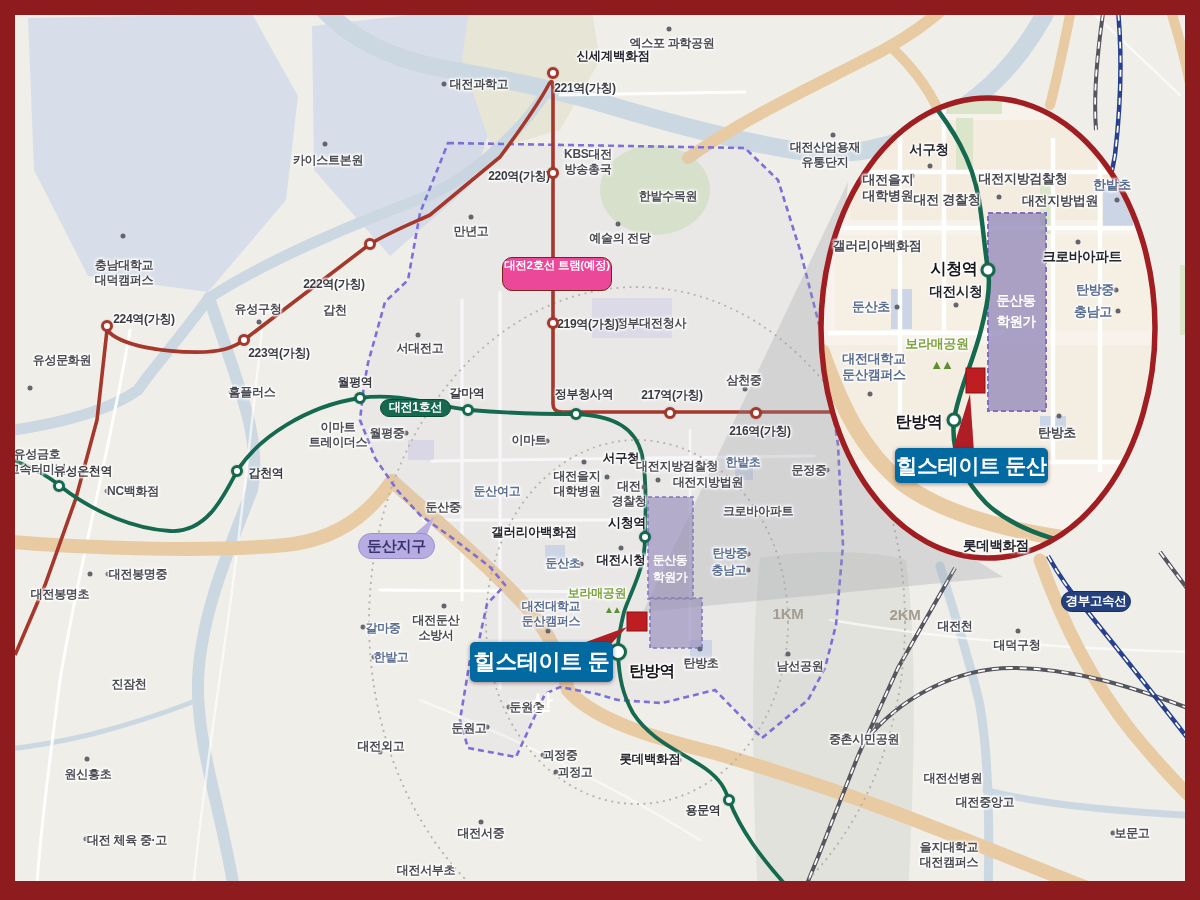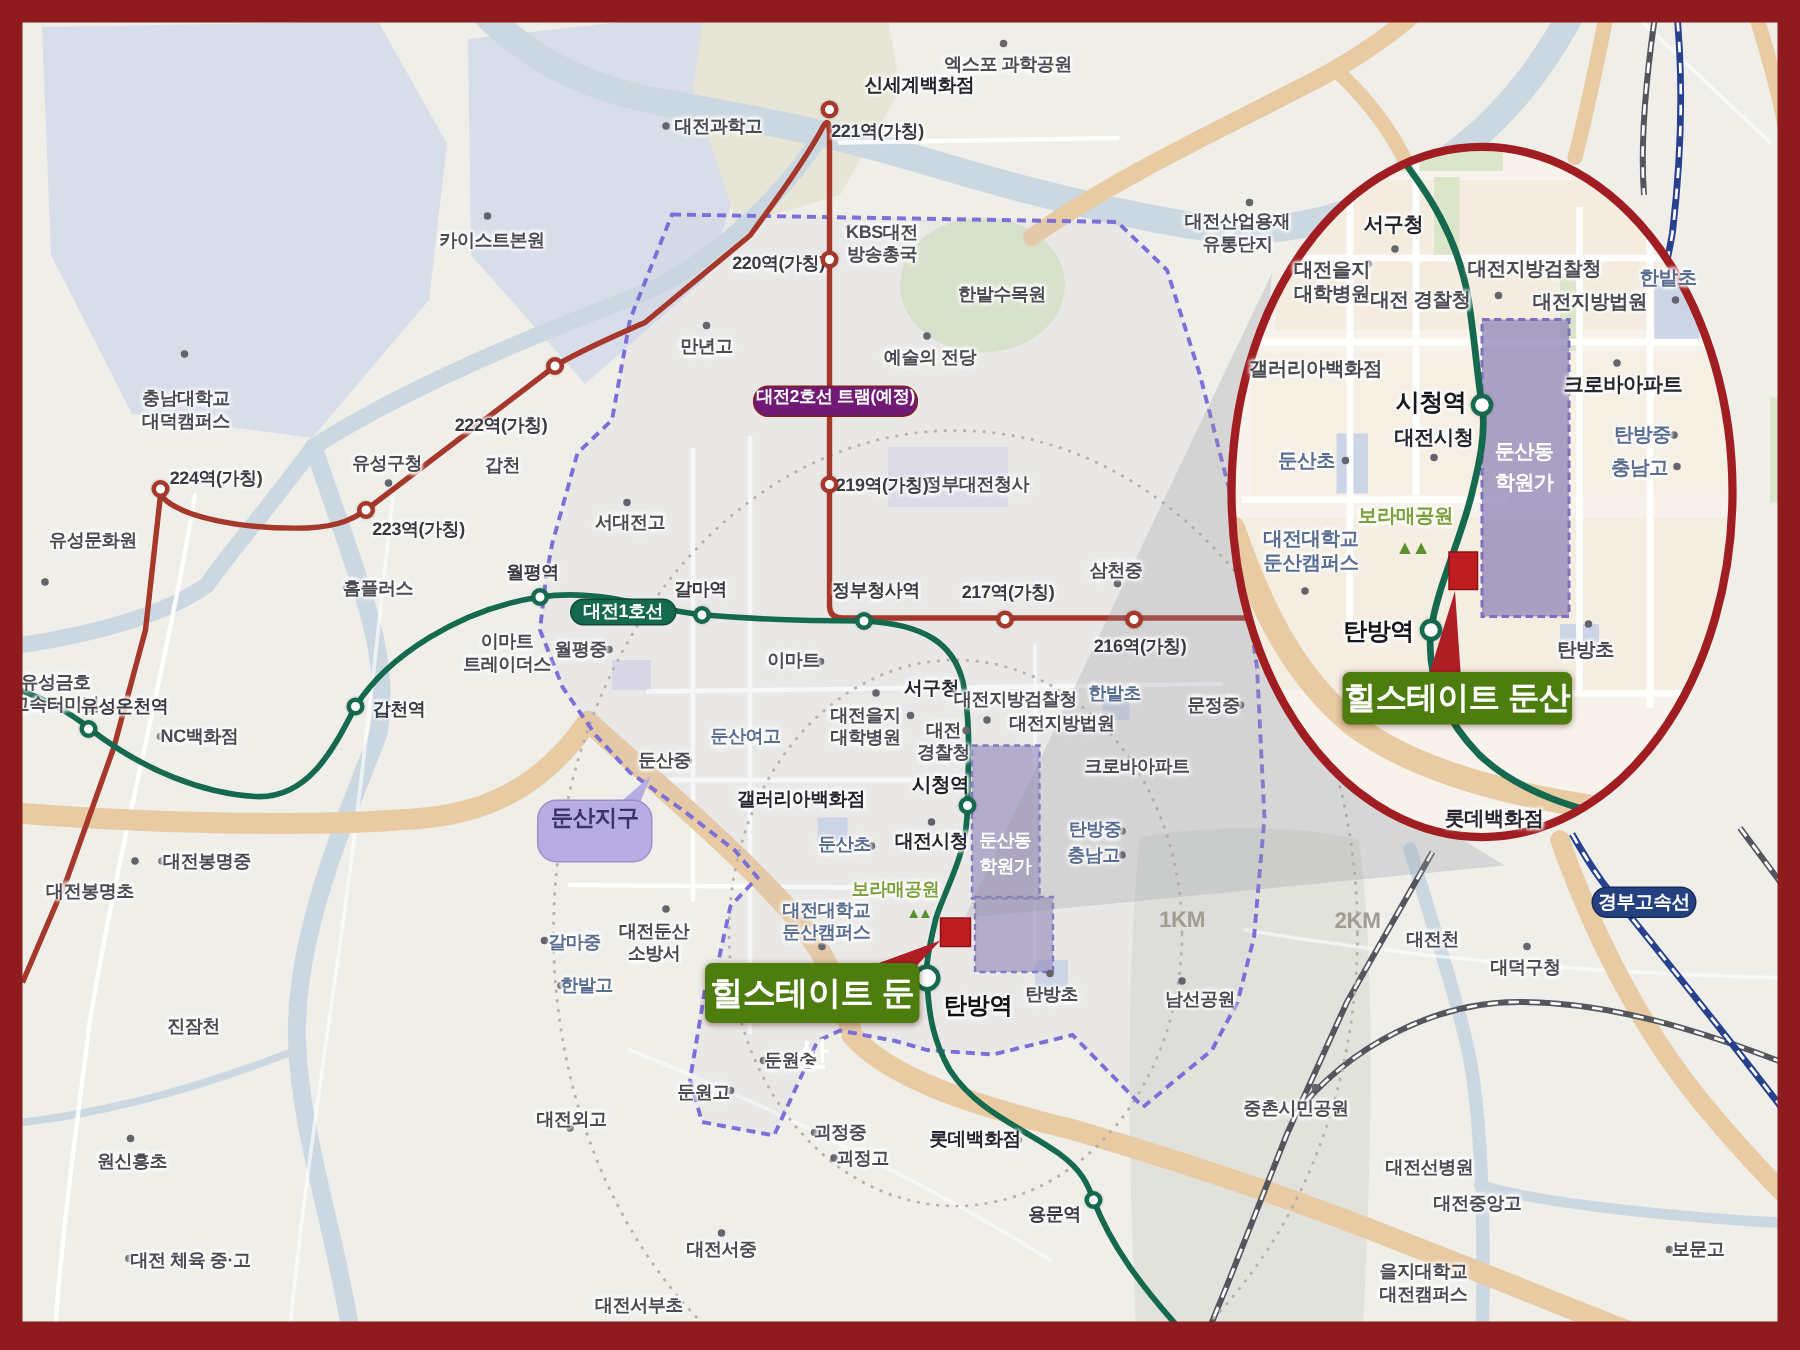--- a/index.html
+++ b/index.html
@@ -31,29 +31,29 @@
   .stn-green{border:3px solid #15694F;}
   .stn-tram{border:3px solid #A5372B;}
   .stl{position:absolute;transform:translate(-50%,-50%);z-index:11;pointer-events:none;white-space:nowrap;
        color:#3a3a42;font-size:12px;font-weight:700;letter-spacing:-0.3px;
        text-shadow:-1px -1px 2px #fff,1px -1px 2px #fff,-1px 1px 2px #fff,1px 1px 2px #fff;}
   .stl-b{color:#1e1e26;font-size:13px;font-weight:800;}
   .stl-B{color:#121217;font-size:15.5px;font-weight:800;}
   
   .badge{position:absolute;color:#fff;font-weight:800;text-align:center;z-index:20;box-sizing:border-box;
          letter-spacing:-0.3px;}
-  #badge-tram{left:502px;top:257px;width:110px;height:21px;background:#701a75;border:1.5px solid #7E2118;
+  #badge-tram{left:502px;top:257px;width:110px;height:34px;background:#ec4899;border:1.5px solid #7E2118;
          border-radius:10px;font-size:11.5px;line-height:15px;}
   #badge-line1{left:380px;top:399px;width:71px;height:18px;background:#15694F;border:1.5px solid #0C4A37;
          border-radius:10px;font-size:12px;line-height:15px;}
   #badge-ktx{left:1061px;top:591px;width:70px;height:21px;background:#24407F;border:1.5px solid #172B5C;
          border-radius:11px;font-size:12.5px;line-height:18px;}
-  #badge-district{left:358px;top:533px;width:77px;height:42px;background:#B7ADE2;border:1px solid #9C8FD0;
+  #badge-district{left:358px;top:533px;width:77px;height:26px;background:#B7ADE2;border:1px solid #9C8FD0;
          color:#39336E;border-radius:13px;font-size:15px;line-height:24px;z-index:20;}
-  .site-badge{background:#4d7c0f;border-radius:5px;box-shadow:0 1px 4px rgba(60,0,0,.45);}
+  .site-badge{background:#0369a1;border-radius:5px;box-shadow:0 1px 4px rgba(60,0,0,.45);}
   #site-badge-main{left:470px;top:642px;width:143px;height:40px;font-size:22px;line-height:40px;}
   #site-badge-inset{left:895px;top:448px;width:153px;height:35px;font-size:21px;line-height:35px;}
   .acad{position:absolute;transform:translate(-50%,-50%);color:#fff;font-weight:800;text-align:center;
         z-index:11;pointer-events:none;letter-spacing:-0.5px;}
   #acad-main{left:670px;top:569px;font-size:12px;line-height:17px;}
   #acad-inset{left:1016px;top:311px;font-size:13.5px;line-height:21px;}
 </style>
 </head>
 <body>
 

